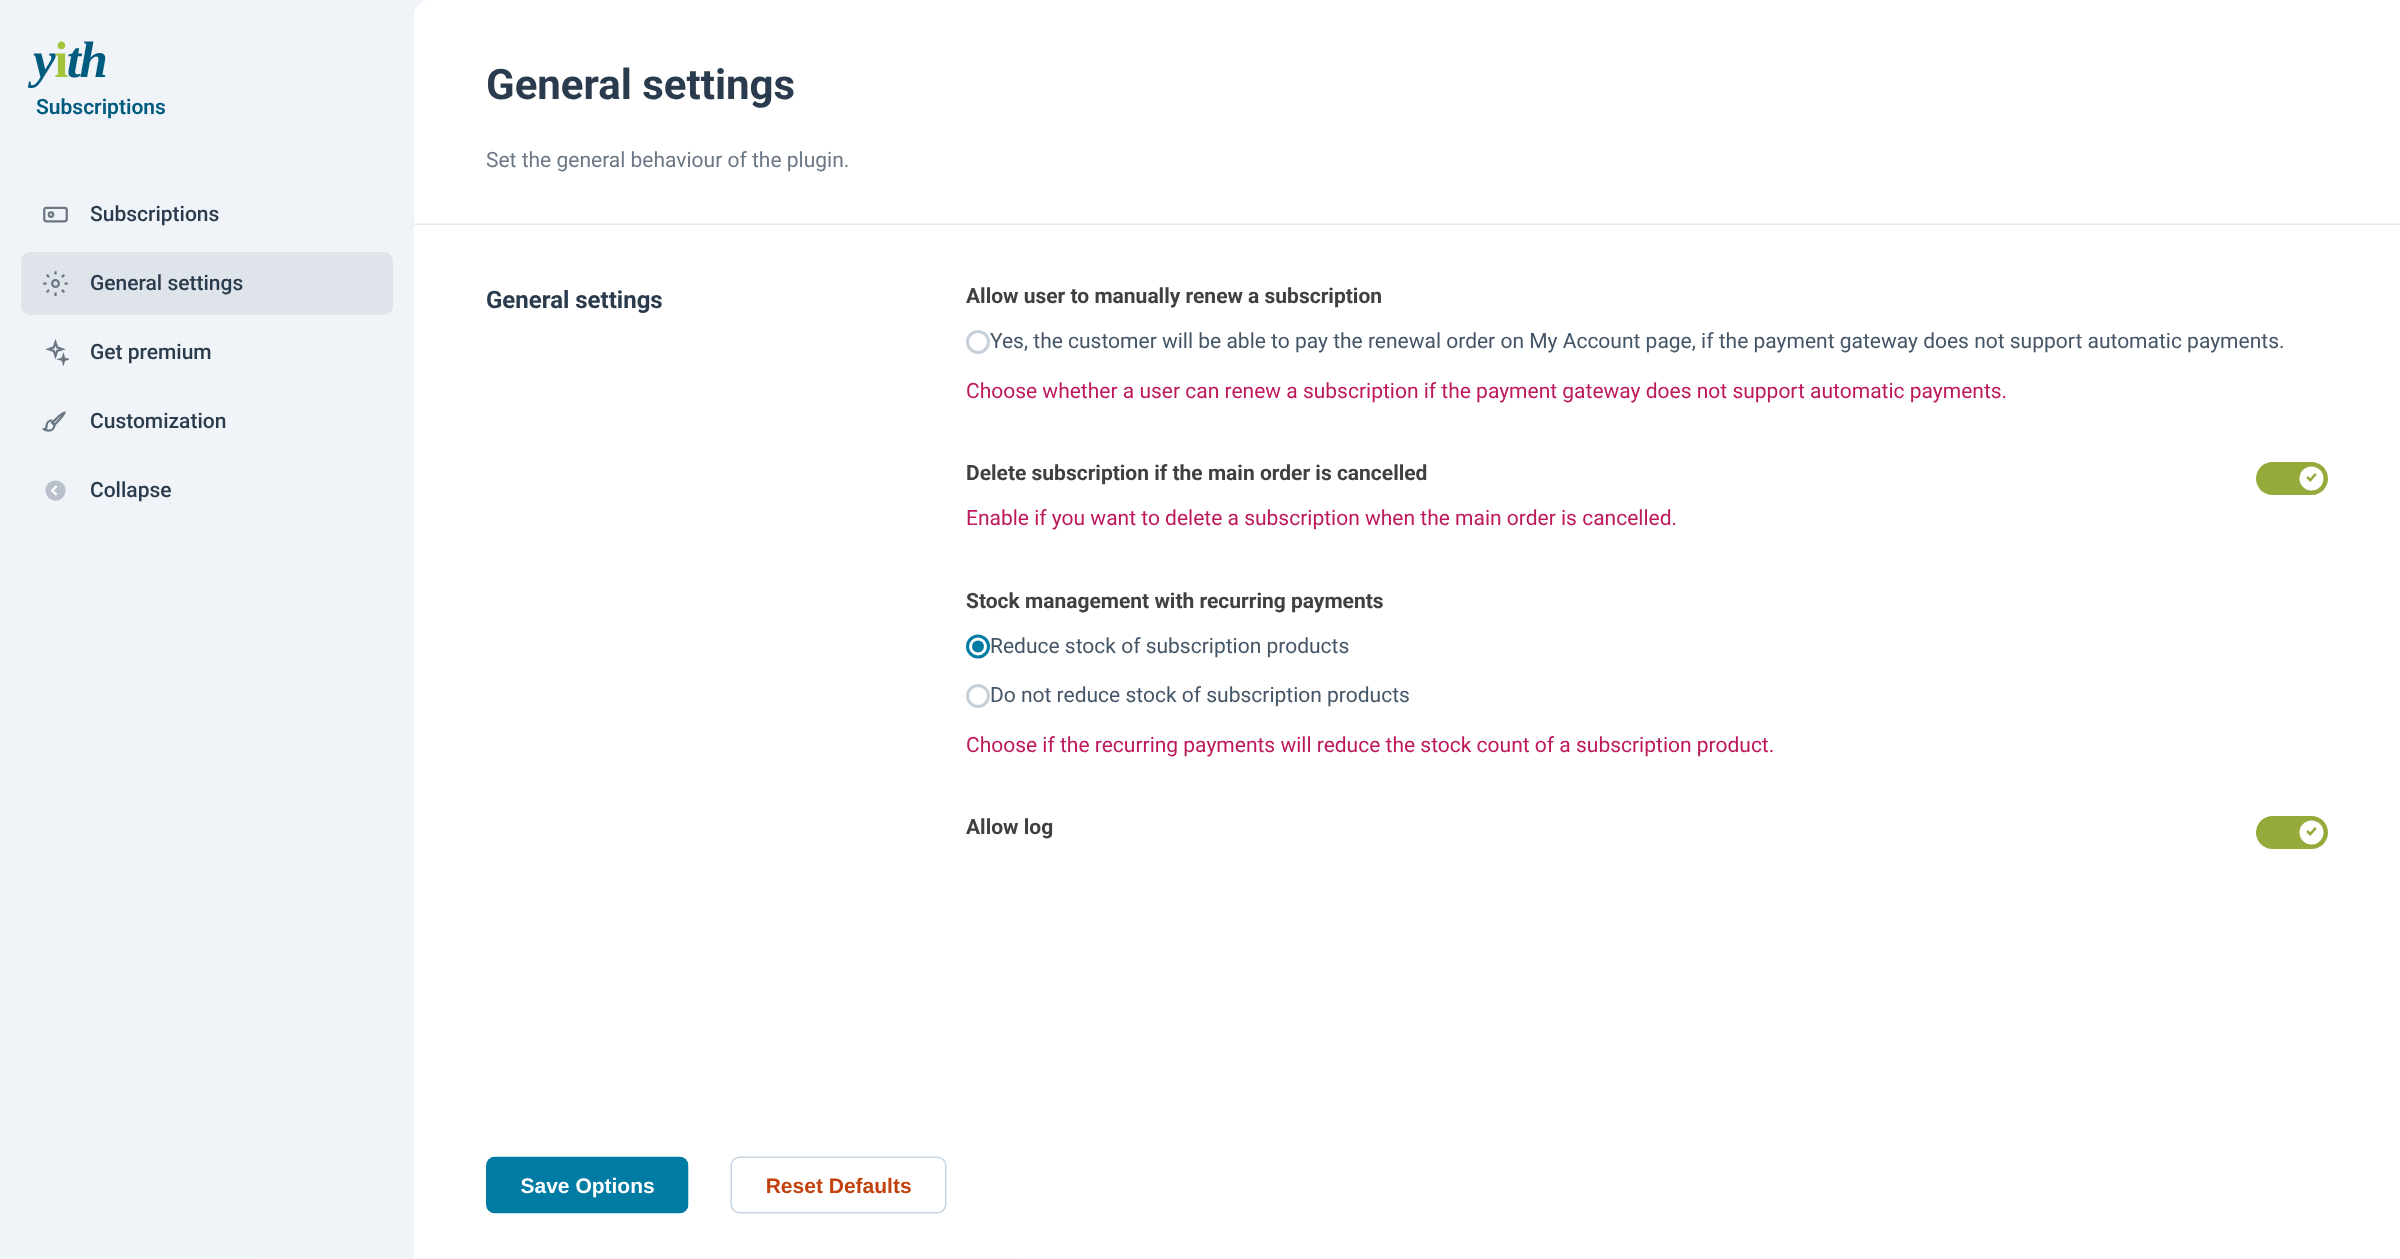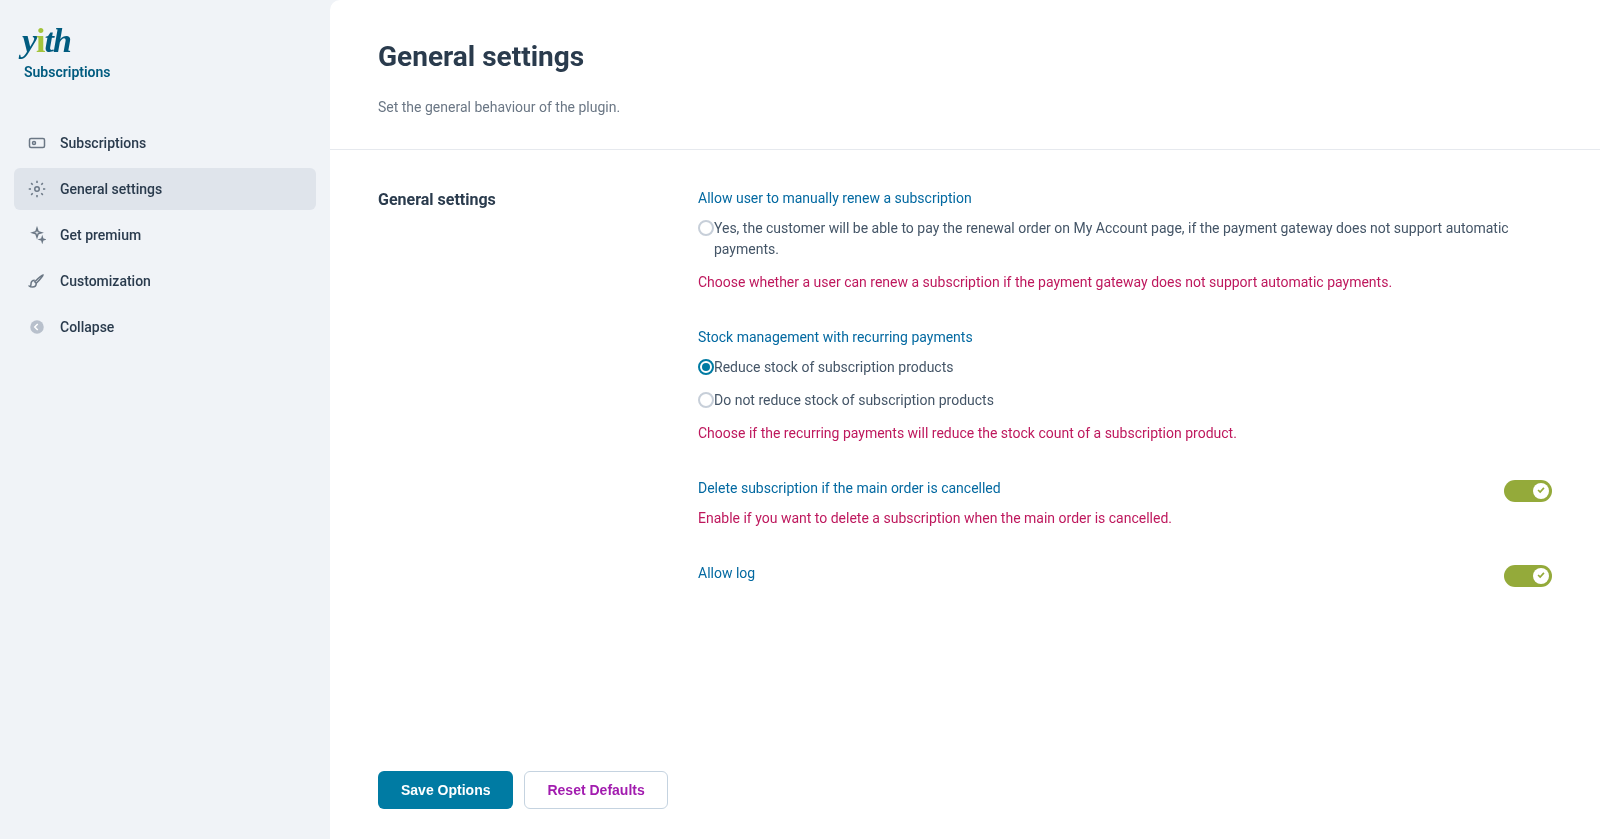--- a/index.html
+++ b/index.html
@@ -4,21 +4,21 @@
 <style>
 * { box-sizing: border-box; margin: 0; padding: 0; }
 body {
   font-family: -apple-system, BlinkMacSystemFont, "Segoe UI", Roboto, sans-serif;
   background: #f0f3f7;
   color: #2a3b4d;
   font-size: 14px;
 }
 .layout { display: flex; min-height: 839px; }
 .sidebar {
-  width: 330px;
+  width: 276px;
   background: #f0f3f7;
   padding: 18px 14px;
   flex-shrink: 0;
 }
 .logo-block {
   padding: 4px 10px 24px 8px;
 }
 .logo {
   font-family: Georgia, 'Times New Roman', serif;
   font-style: italic;
@@ -95,22 +95,22 @@
   font-size: 16px;
   font-weight: 700;
   color: #2a3b4d;
 }
 .fields { flex: 1; }
 .field {
   margin-bottom: 36px;
 }
 .field-title {
   font-size: 14px;
-  font-weight: 400;
-  color: #0369a1;
+  font-weight: 700;
+  color: #404040;
   margin-bottom: 12px;
 }
 .radio-row {
   display: flex;
   align-items: flex-start;
   gap: 0;
   margin-bottom: 12px;
   cursor: pointer;
 }
 .radio {
@@ -176,37 +176,37 @@
   top: 5px;
   width: 10px;
   height: 10px;
   z-index: 1;
   color: #94aa3a;
 }
 .footer {
   margin-top: auto;
   padding-top: 30px;
   display: flex;
-  gap: 11px;
+  gap: 28px;
 }
 .btn {
   padding: 10px 22px;
   border-radius: 6px;
   font-size: 14px;
   font-weight: 600;
   cursor: pointer;
   border: 1px solid transparent;
 }
 .btn-primary {
   background: #007ba3;
   color: #fff;
 }
 .btn-secondary {
   background: #fff;
-  color: #a21caf;
+  color: #c2410c;
   border-color: #c5d3e0;
 }
 </style>
 </head>
 <body>
 
 <div class="layout">
   <aside class="sidebar">
     <div class="logo-block">
       <div class="logo">y<span class="dot">i</span>th</div>
@@ -263,47 +263,47 @@
         <div class="field">
           <div class="field-title">Allow user to manually renew a subscription</div>
           <div class="radio-row">
             <span class="radio"></span>
             <span class="radio-label">Yes, the customer will be able to pay the renewal order on My Account page, if the payment gateway does not support automatic payments.</span>
           </div>
           <p class="help-text">Choose whether a user can renew a subscription if the payment gateway does not support automatic payments.</p>
         </div>
 
         <div class="field">
-          <div class="field-title">Stock management with recurring payments</div>
-          <div class="radio-row">
-            <span class="radio checked"></span>
-            <span class="radio-label">Reduce stock of subscription products</span>
-          </div>
-          <div class="radio-row">
-            <span class="radio"></span>
-            <span class="radio-label">Do not reduce stock of subscription products</span>
-          </div>
-          <p class="help-text">Choose if the recurring payments will reduce the stock count of a subscription product.</p>
-        </div>
-
-        <div class="field">
           <div class="toggle-row">
             <div class="toggle-row-left">
               <div class="field-title">Delete subscription if the main order is cancelled</div>
               <p class="help-text">Enable if you want to delete a subscription when the main order is cancelled.</p>
             </div>
             <div class="toggle">
               <svg class="toggle-check" viewBox="0 0 24 24" fill="none" stroke="currentColor" stroke-width="4">
                   <path d="M5 12l5 5L19 7"></path>
                 </svg>
             </div>
           </div>
         </div>
 
         <div class="field">
+          <div class="field-title">Stock management with recurring payments</div>
+          <div class="radio-row">
+            <span class="radio checked"></span>
+            <span class="radio-label">Reduce stock of subscription products</span>
+          </div>
+          <div class="radio-row">
+            <span class="radio"></span>
+            <span class="radio-label">Do not reduce stock of subscription products</span>
+          </div>
+          <p class="help-text">Choose if the recurring payments will reduce the stock count of a subscription product.</p>
+        </div>
+
+        <div class="field">
           <div class="toggle-row">
             <div class="toggle-row-left">
               <div class="field-title">Allow log</div>
             </div>
             <div class="toggle">
               <svg class="toggle-check" viewBox="0 0 24 24" fill="none" stroke="currentColor" stroke-width="4">
                   <path d="M5 12l5 5L19 7"></path>
                 </svg>
             </div>
           </div>

